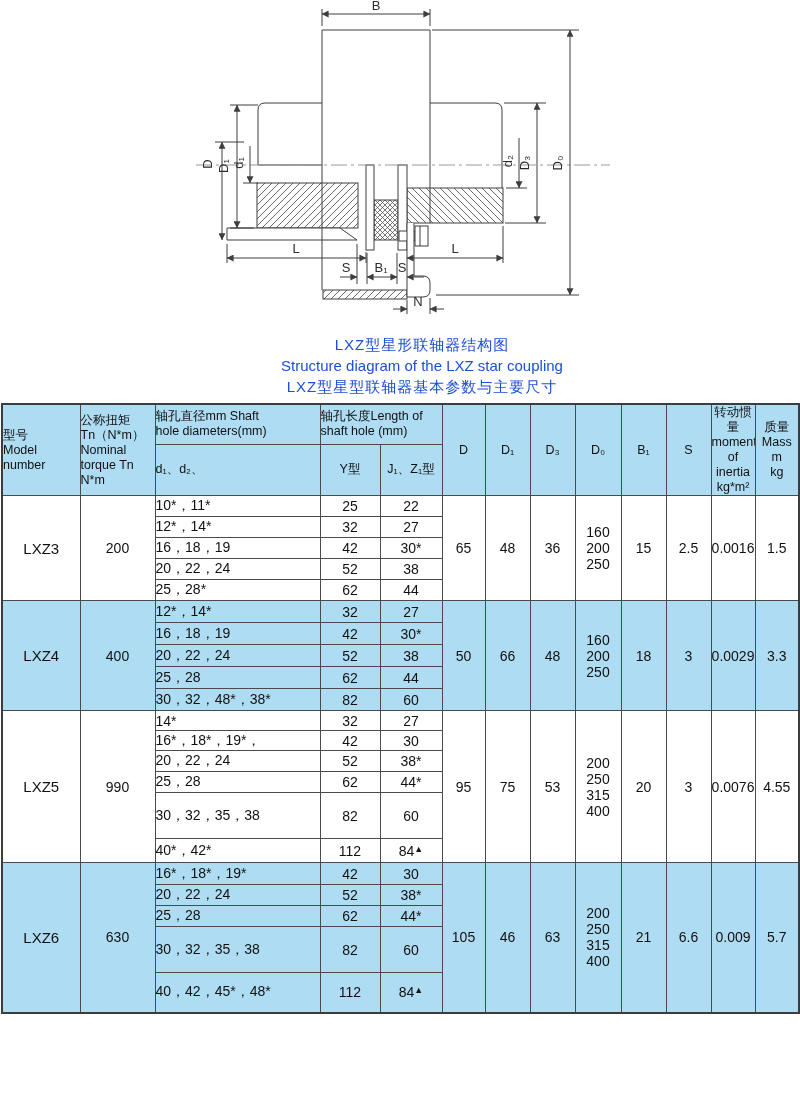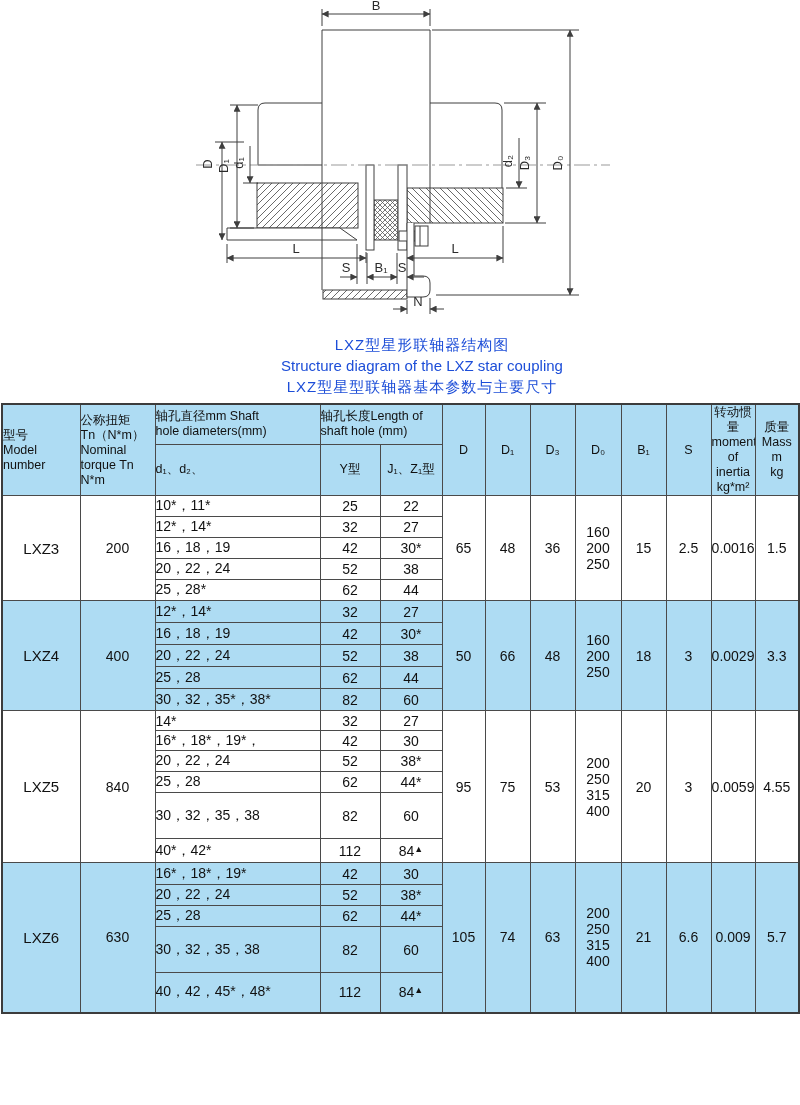--- a/index.html
+++ b/index.html
@@ -258,43 +258,43 @@
         <td class="bores">20，22，24</td>
         <td class="c">52</td>
         <td class="c"><span>38</span><sup class="tri"></sup></td>
       </tr>
       <tr style="height:22px">
         <td class="bores">25，28</td>
         <td class="c">62</td>
         <td class="c"><span>44</span><sup class="tri"></sup></td>
       </tr>
       <tr style="height:22px">
-        <td class="bores">30，32，35*，38*</td>
+        <td class="bores">30，32，48*，38*</td>
         <td class="c">82</td>
         <td class="c"><span>60</span><sup class="tri"></sup></td>
       </tr>
     </tbody>
 
     <tbody class="white">
       <tr style="height:20px">
         <td rowspan="6" class="c model">LXZ5</td>
-        <td rowspan="6" class="c">840</td>
+        <td rowspan="6" class="c">990</td>
         <td class="bores">14*</td>
         <td class="c">32</td>
         <td class="c"><span>27</span><sup class="tri"></sup></td>
         <td rowspan="6" class="c">95</td>
         <td rowspan="6" class="c">75</td>
         <td rowspan="6" class="c">53</td>
         <td rowspan="6" class="c preline">200
 250
 315
 400</td>
         <td rowspan="6" class="c">20</td>
         <td rowspan="6" class="c">3</td>
-        <td rowspan="6" class="c">0.0059</td>
+        <td rowspan="6" class="c">0.0076</td>
         <td rowspan="6" class="c">4.55</td>
       </tr>
       <tr style="height:20px">
         <td class="bores">16*，18*，19*，</td>
         <td class="c">42</td>
         <td class="c"><span>30</span><sup class="tri"></sup></td>
       </tr>
       <tr style="height:21px">
         <td class="bores">20，22，24</td>
         <td class="c">52</td>
@@ -318,21 +318,21 @@
     </tbody>
 
     <tbody class="blue">
       <tr style="height:22px">
         <td rowspan="5" class="c model">LXZ6</td>
         <td rowspan="5" class="c">630</td>
         <td class="bores">16*，18*，19*</td>
         <td class="c">42</td>
         <td class="c"><span>30</span><sup class="tri"></sup></td>
         <td rowspan="5" class="c">105</td>
-        <td rowspan="5" class="c">74</td>
+        <td rowspan="5" class="c">46</td>
         <td rowspan="5" class="c">63</td>
         <td rowspan="5" class="c preline">200
 250
 315
 400</td>
         <td rowspan="5" class="c">21</td>
         <td rowspan="5" class="c">6.6</td>
         <td rowspan="5" class="c">0.009</td>
         <td rowspan="5" class="c">5.7</td>
       </tr>

